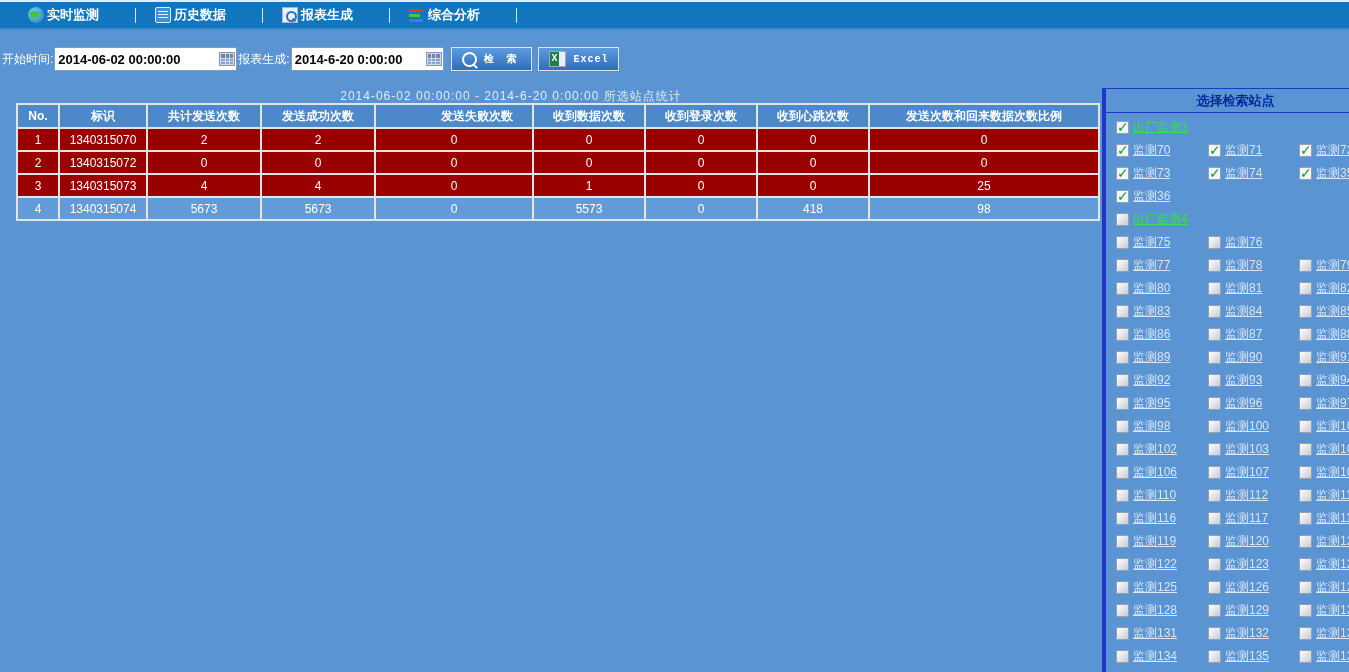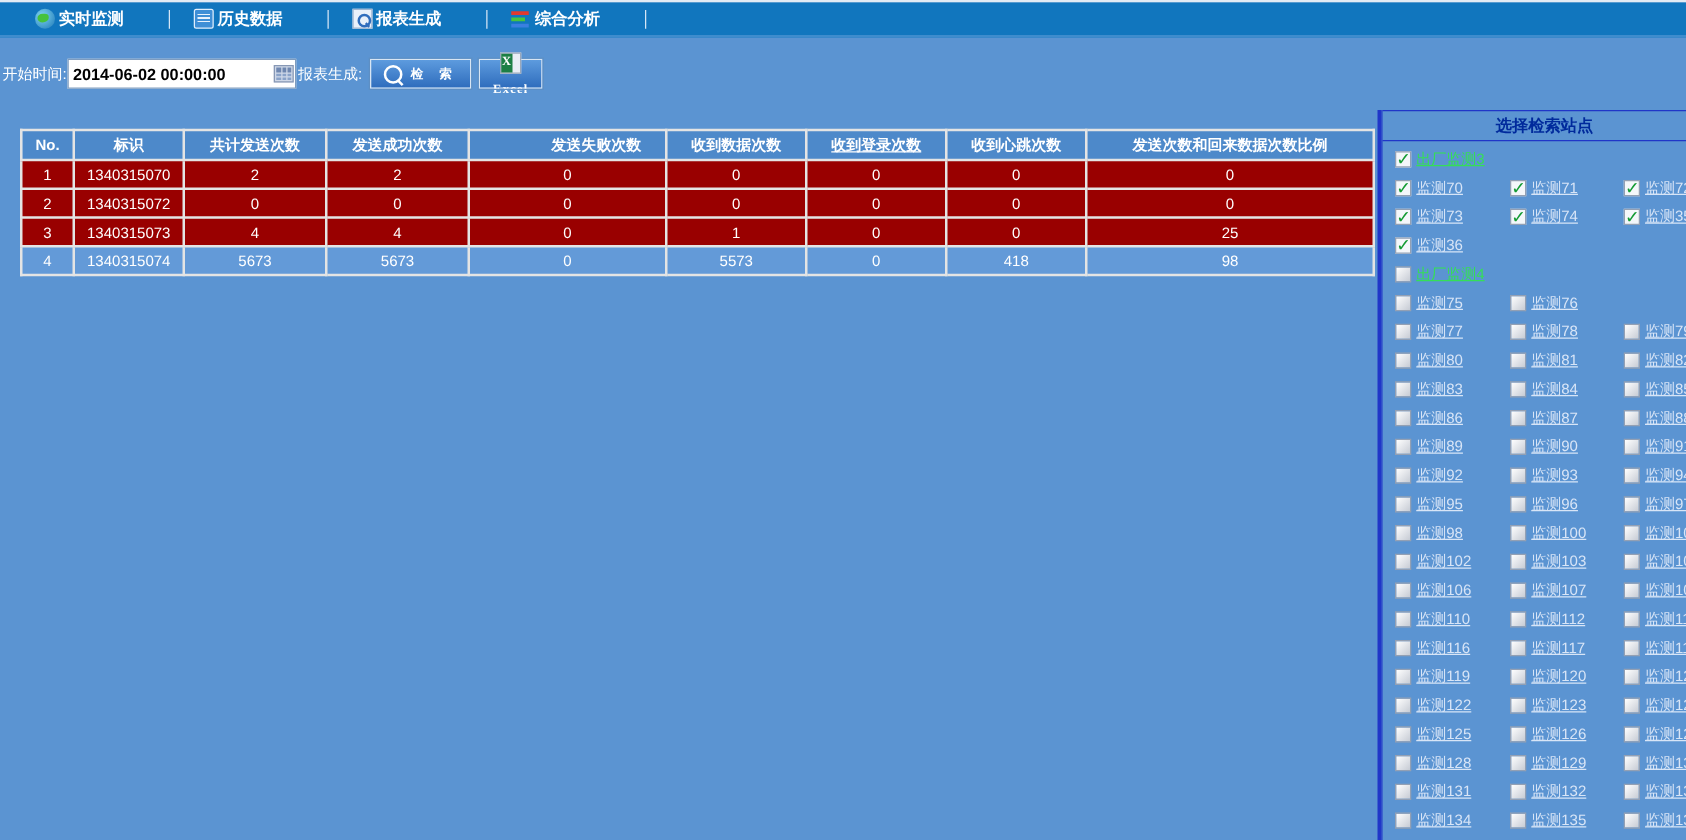--- a/index.html
+++ b/index.html
@@ -27,21 +27,21 @@
   .inputbox input.w1{width:158px;}
   .inputbox input.w2{width:128px;}
   .calico{width:16px;height:14px;margin-right:1px;background:#cfd8e8;border:1px solid #8798b5;
           display:grid;grid-template-columns:1fr 1fr 1fr;grid-template-rows:4px 1fr 1fr;gap:1px;box-sizing:border-box;padding:1px;}
   .calico i{background:#8aa3c9;}
   .calico i.hdr{background:#6f87b0;}
   .btn{height:24px;display:flex;align-items:center;justify-content:center;gap:7px;margin-left:6px;
        background:linear-gradient(#5d9bde,#2f6dbd);border:1px solid #d7e5f4;outline:1px solid #5e8fc4;
        color:#ffffff;font-weight:bold;font-size:10px;cursor:pointer;
        font-family:"Liberation Sans","DejaVu Sans",sans-serif;letter-spacing:5px;white-space:nowrap;padding:0 10px;}
-  .btn.excel{letter-spacing:1px;font-family:Liberation Serif, serif;flex-direction:column;}
+  .btn.excel{letter-spacing:1px;font-family:Liberation Mono, monospace;}
   .mag{width:11px;height:11px;border:2px solid #fff;border-radius:50%;position:relative;display:inline-block;flex:0 0 11px;}
   .mag::after{content:"";position:absolute;width:2px;height:6px;background:#fff;transform:rotate(-45deg);left:10px;top:9px;}
   .xlico{width:15px;height:14px;position:relative;display:inline-block;flex:0 0 15px;background:#e9eef5;border:1px solid #9aa8bb;}
   .xlico::before{content:"X";position:absolute;left:0;top:0;width:9px;height:100%;background:#1c7f45;color:#fff;
                  font-size:10px;font-weight:bold;line-height:14px;text-align:center;}
 
   
   .summary-title{position:absolute;top:88px;left:2px;width:1018px;text-align:center;
                  color:#e2eaf4;font-size:12px;letter-spacing:1px;}
 
@@ -128,41 +128,56 @@
           <i class="hdr"></i>
           <i></i>
           <i></i>
           <i></i>
           <i></i>
           <i></i>
           <i></i>
       </span>
     </span>
     <span class="flabel">报表生成:</span>
+    <span class="inputbox">
+      <input class="w2" type="text" value="2014-6-20 0:00:00" style="">
+      <span class="calico">
+        <i class="hdr"></i>
+          <i class="hdr"></i>
+          <i class="hdr"></i>
+          <i></i>
+          <i></i>
+          <i></i>
+          <i></i>
+          <i></i>
+          <i></i>
+      </span>
+    </span>
     <button class="btn">
       <span class="mag"></span>
       <span>检 索</span>
     </button>
     <button class="btn excel">
       <span class="xlico"></span>
       <span>Excel</span>
     </button>
   </div>
 
+  <div class="summary-title">2014-06-02 00:00:00 - 2014-6-20 0:00:00 所选站点统计</div>
 
   <table class="stats">
     <thead>
         <tr>
           <th style="width: 40px;">No.</th>
           <th style="width: 86px;">标识</th>
           <th style="width: 112px;">共计发送次数</th>
           <th style="width: 112px;">发送成功次数</th>
           <th style="width: 110px; padding-left: 46px;">发送失败次数</th>
           <th style="width: 110px; margin-left: 32px;">收到数据次数</th>
-          <th style="width: 110px; text-decoration: underline;">收到登录次数</th>
+          <th style="width: 110px;">收到登录次数</th>
           <th style="width: 110px;">收到心跳次数</th>
           <th style="width: 228px;">发送次数和回来数据次数比例</th>
         </tr>
       </thead>
     <tbody>
         <tr class="red">
           <td>1</td>
           <td>1340315070</td>
           <td>2</td>
           <td>2</td>

